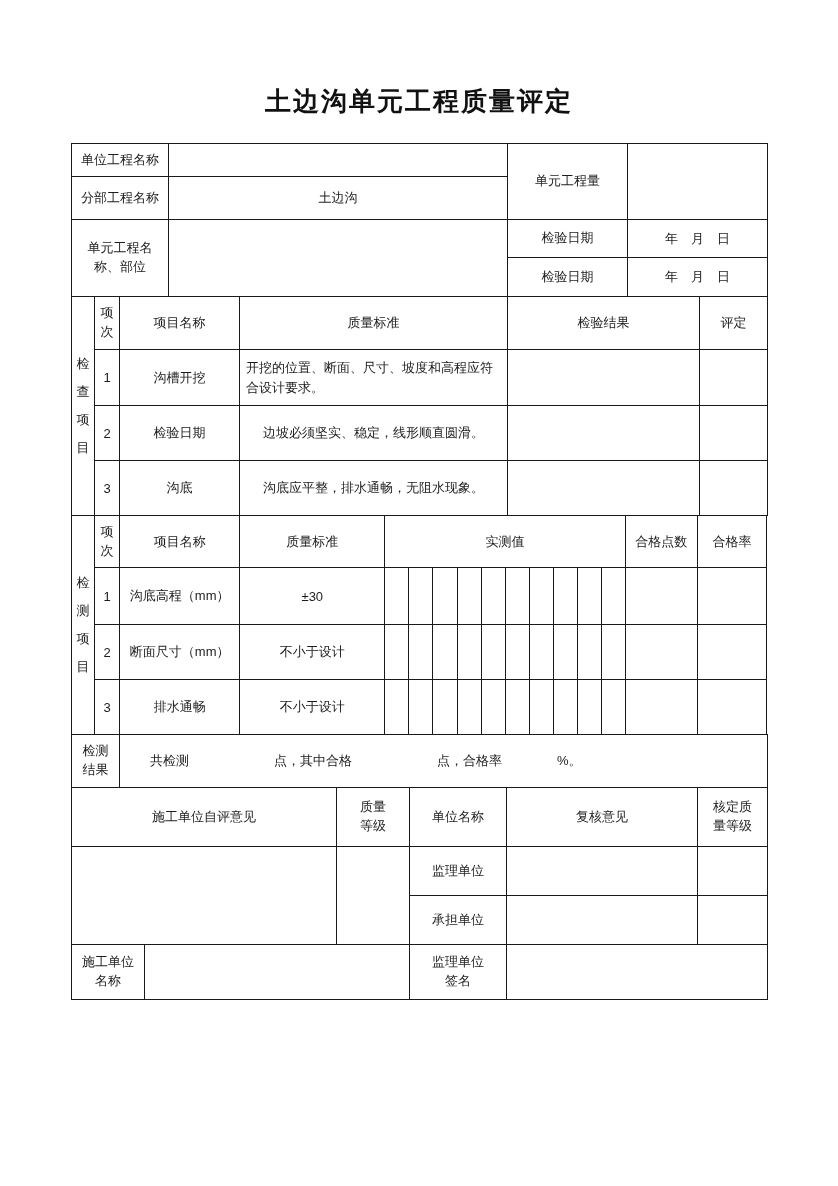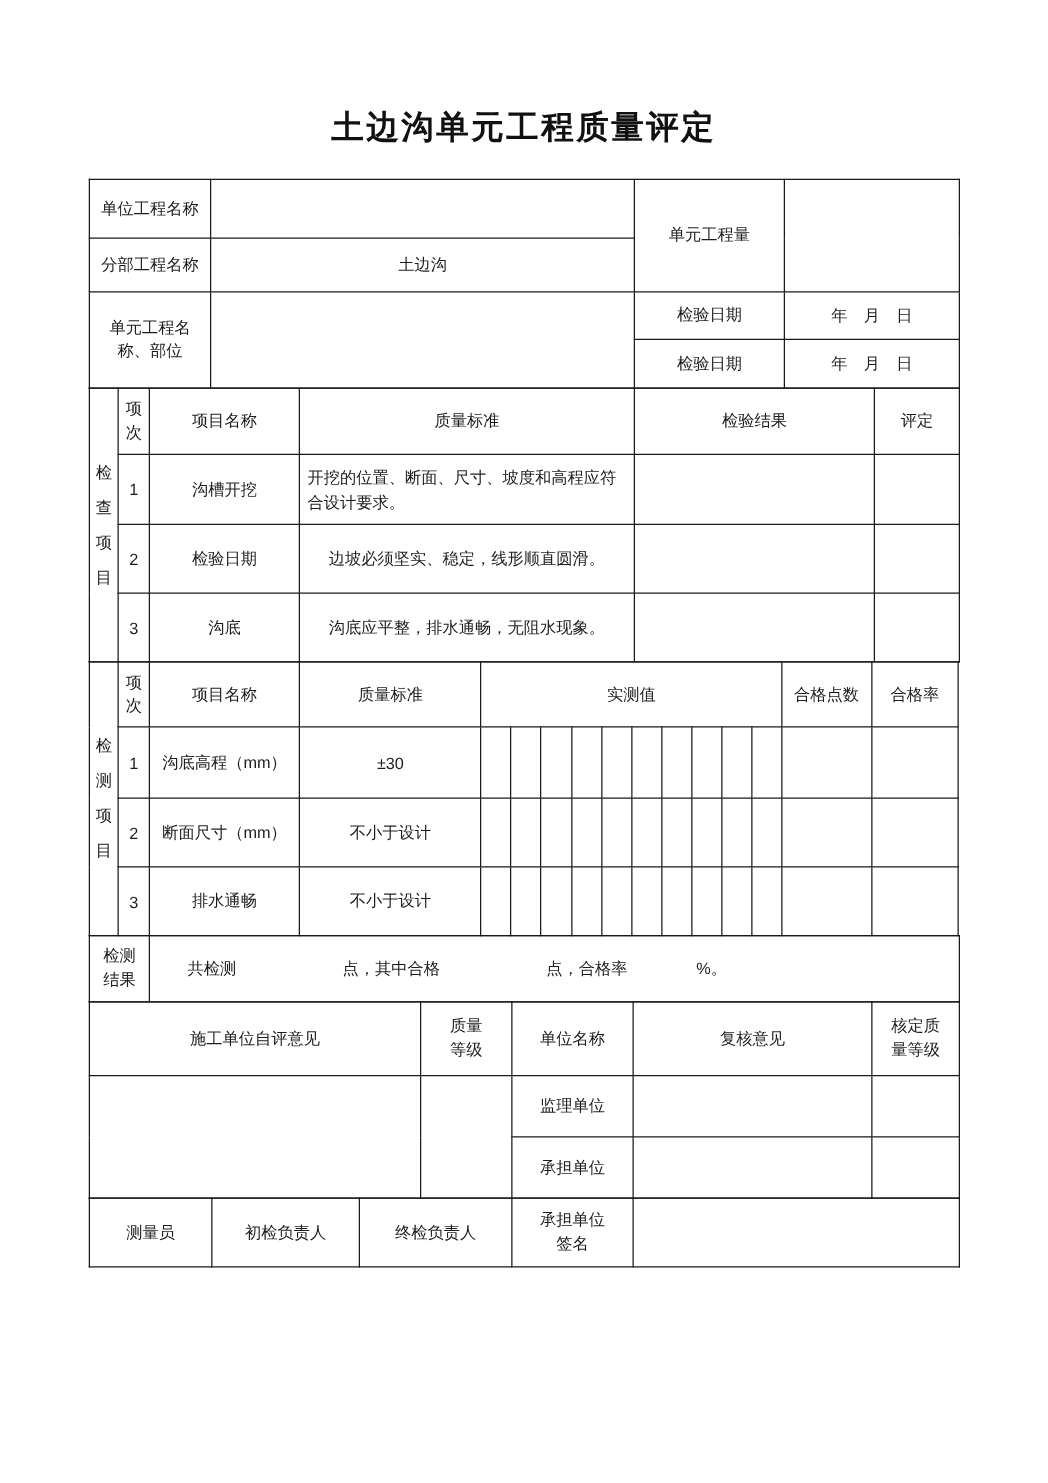--- a/index.html
+++ b/index.html
@@ -49,21 +49,21 @@
   <h1 class="title">土边沟单元工程质量评定</h1>
 
   <table>
     <colgroup>
         <col style="width:97px">
         <col style="width:339px">
         <col style="width:120px">
         <col style="width:140px">
       </colgroup>
     <tbody>
-        <tr style="height:47px">
+        <tr style="height:33px">
       <td class="lbl">单位工程名称</td>
       <td></td>
       <td rowspan="2" class="lbl">单元工程量</td>
       <td rowspan="2"></td>
     </tr>
     <tr style="height:43px">
       <td class="lbl">分部工程名称</td>
       <td>土边沟</td>
     </tr>
     <tr style="height:38px">
@@ -253,34 +253,44 @@
       <td></td>
     </tr>
     <tr style="height:49px">
       <td class="lbl">承担单位</td>
       <td></td>
       <td></td>
     </tr>
   </tbody>
     </table>
 
+  <table>
+    <colgroup>
+        <col style="width:73px">
+        <col style="width:265px">
+        <col style="width:97px">
+        <col style="width:261px">
+      </colgroup>
+    <tbody>
+        <tr style="height:55px">
+      <td class="lbl">施工单位
+名称</td>
+      <td></td>
+      <td class="lbl">监理单位
+签名</td>
+      <td></td>
+    </tr>
+  </tbody>
+    </table>
 
   <table>
     <colgroup>
         <col style="width:98px">
         <col style="width:118px">
         <col style="width:122px">
         <col style="width:97px">
         <col style="width:261px">
       </colgroup>
     <tbody>
-        <tr style="height:55px">
-      <td>测量员</td>
-      <td>初检负责人</td>
-      <td>终检负责人</td>
-      <td class="lbl">承担单位
-签名</td>
-      <td></td>
-    </tr>
   </tbody>
     </table>
 
 </div>
 
 </body></html>

